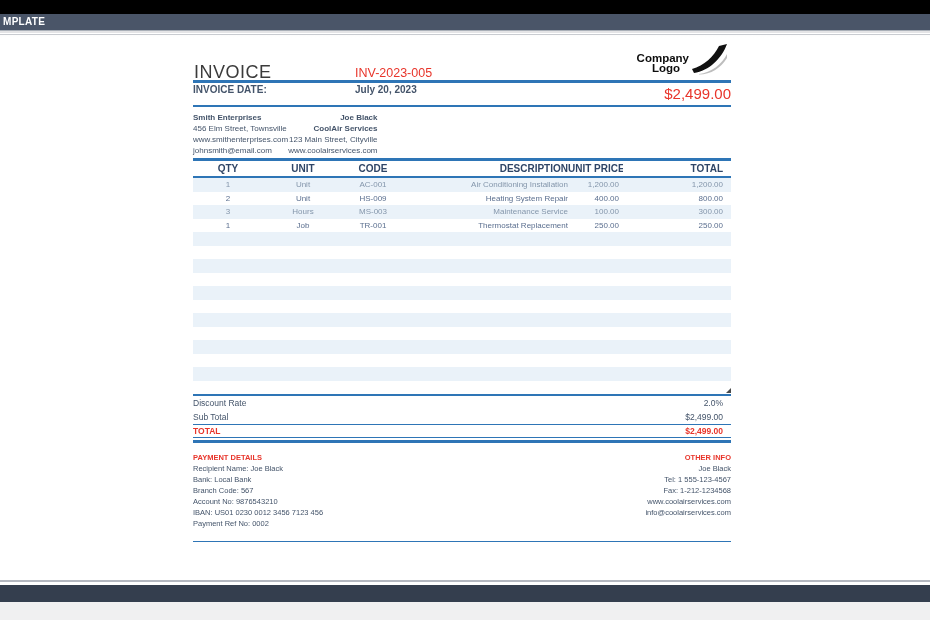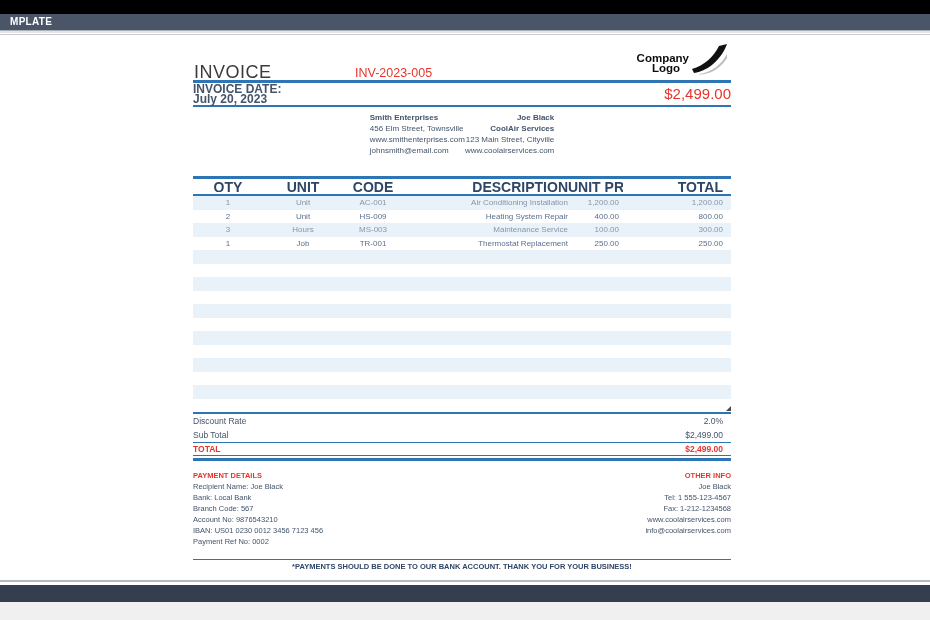--- a/index.html
+++ b/index.html
@@ -1,48 +1,48 @@
 <!DOCTYPE html>
 <html><head>
 <meta charset="utf-8">
 <style>
   html,body{margin:0;padding:0;}
   body{width:930px;height:620px;background:#fff;font-family:"Liberation Sans",sans-serif;position:relative;overflow:hidden;}
   .topbar-black{position:absolute;top:0;left:0;width:100%;height:14px;background:#000;}
   .titlebar{position:absolute;top:14px;left:0;width:100%;height:16px;background:#4a5568;}
-  .titlebar-label{color:#fff;font-size:10px;font-weight:bold;line-height:16px;padding-left:10px;letter-spacing:.3px;}
+  .titlebar-label{color:#fff;font-size:10px;font-weight:bold;line-height:16px;padding-left:3px;letter-spacing:.3px;}
   .top-sep{position:absolute;top:30px;left:0;width:100%;height:8px;
     background:linear-gradient(to bottom,#aab0b8 0,#aab0b8 1px,#e4e4e6 1px,#e4e4e6 3px,#fff 3px,#fff 4px,#c9ccd1 4px,#c9ccd1 5px,#fdfdfd 5px,#fff 8px);}
   .canvas{position:absolute;top:38px;left:0;width:930px;height:541px;background:#fff;}
   .bottom-sep{position:absolute;top:579px;left:0;width:100%;height:6px;
     background:linear-gradient(to bottom,#fff 0,#fff 1px,#b4b8c0 1px,#b4b8c0 3px,#fff 3px,#fff 6px);}
   .bottom-bar{position:absolute;top:585px;left:0;width:100%;height:17px;background:#343e4e;}
   .bottom-footer{position:absolute;top:602px;left:0;width:100%;height:18px;background:#f0f0f1;}
 
   .sheet{position:absolute;left:193px;top:6px;width:538px;}
   .logo-row{position:relative;height:36px;}
   .inv-title{position:absolute;left:1px;bottom:-3px;font-size:18px;color:#3b3b3b;letter-spacing:.5px;}
   .inv-num{position:absolute;left:162px;bottom:0;font-size:12.5px;color:#e8352b;margin-top:12px;}
   .logo{position:absolute;right:2px;top:-1px;display:flex;align-items:flex-start;}
   .logo-text{text-align:right;font-weight:bold;font-size:11.5px;line-height:10px;color:#0d0d0d;margin-top:10px;}
   .logo-text .l2{padding-right:9px;}
   .rule-thick{height:3px;background:#2e75b6;}
   .rule-thin{height:2px;background:#2e75b6;}
 
   .meta{position:relative;height:20px;padding-top:2px;}
-  .meta-row{display:flex;font-size:12px;font-weight:bold;color:#44546a;line-height:9.5px;flex-direction:column;}
+  .meta-row{display:flex;font-size:10px;font-weight:bold;color:#44546a;line-height:9.5px;}
   .meta-label{width:162px;}
   .amount-due{position:absolute;right:0;top:2px;font-size:15px;color:#e8352b;}
 
-  .parties{display:flex;justify-content:center;margin-top:5px;margin-bottom:20px;font-size:8px;line-height:11px;color:#44546a;min-height:44px;}
+  .parties{display:flex;justify-content:flex-start;margin-top:5px;margin-bottom:2px;font-size:8px;line-height:11px;color:#44546a;min-height:44px;}
   .party-right{text-align:right;}
   .b{font-weight:bold;}
 
   .tgrid{display:grid;grid-template-columns:70px 80px 60px 165px 55px 108px;}
-  .thead{font-size:14px;font-weight:bold;color:#2f4566;padding:3px 0 2px;line-height:10px;}
+  .thead{font-size:10px;font-weight:bold;color:#2f4566;padding:3px 0 2px;line-height:10px;}
   .thead-rule{height:2px;background:#2e75b6;}
   .t-row{height:13.5px;line-height:13.5px;font-size:8px;position:relative;}
   .t-row.alt{background:#eaf2f9;color:#8496ab;}
   .t-row.w{color:#5b6f8f;}
   .c{overflow:hidden;white-space:nowrap;}
   .a-c{text-align:center;}.a-l{text-align:right;padding-left:2px;}.a-r{text-align:right;}
   .p4{padding-right:4px;}.p8{padding-right:8px;}
   .table-rule{height:2px;background:#2e75b6;}
   .corner-marker{position:absolute;right:0;bottom:1px;width:0;height:0;border-right:5px solid #4a4a4a;border-top:5px solid transparent;}
 
@@ -295,19 +295,18 @@
             <div>Joe Black</div>
             <div>Tel: 1 555-123-4567</div>
             <div>Fax: 1-212-1234568</div>
             <div>www.coolairservices.com</div>
             <div>info@coolairservices.com</div>
           </div>
       </div>
     </div>
 
     <div class="footer-rule"></div>
-    <div class="footer-note">*PAYMENTS SHOULD BE DONE TO OUR BANK ACCOUNT. THANK YOU FOR YOUR BUSINESS!</div>
   </div>
 </div>
 
 <div class="bottom-sep"></div>
 <div class="bottom-bar"></div>
 <div class="bottom-footer"></div>
 
 </body></html>

